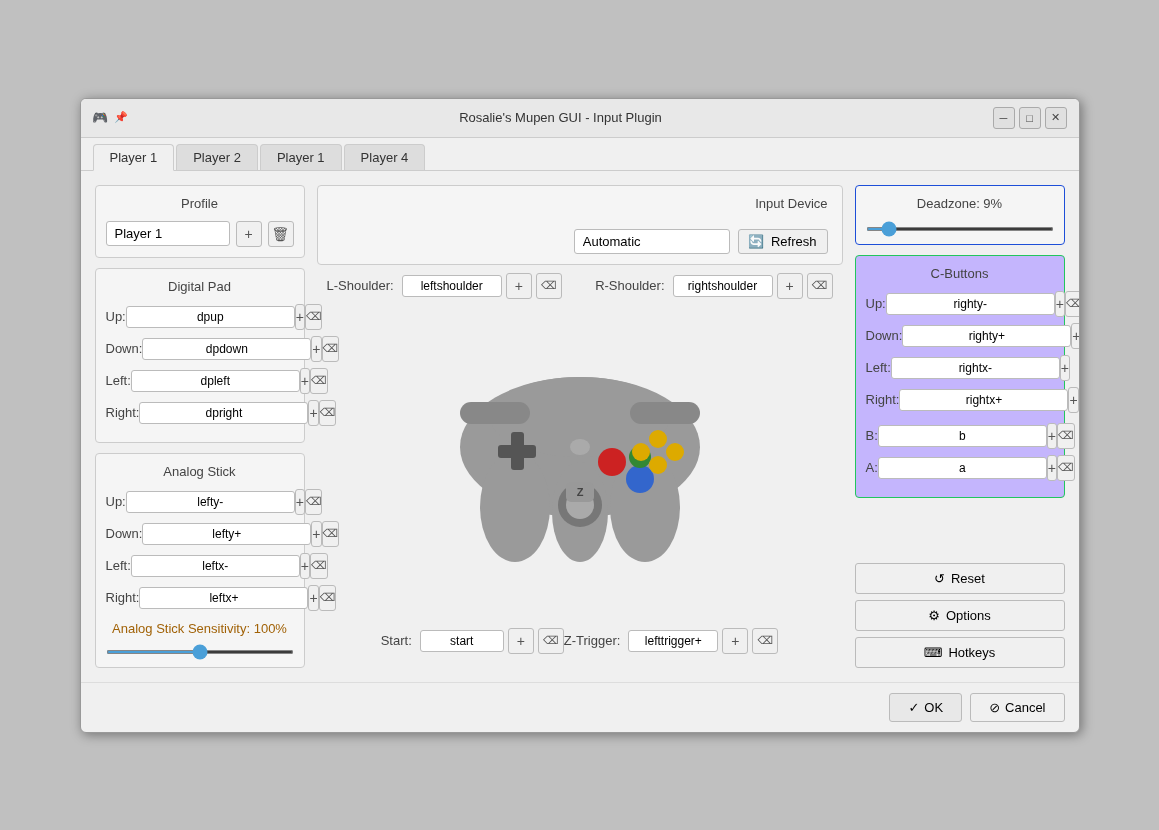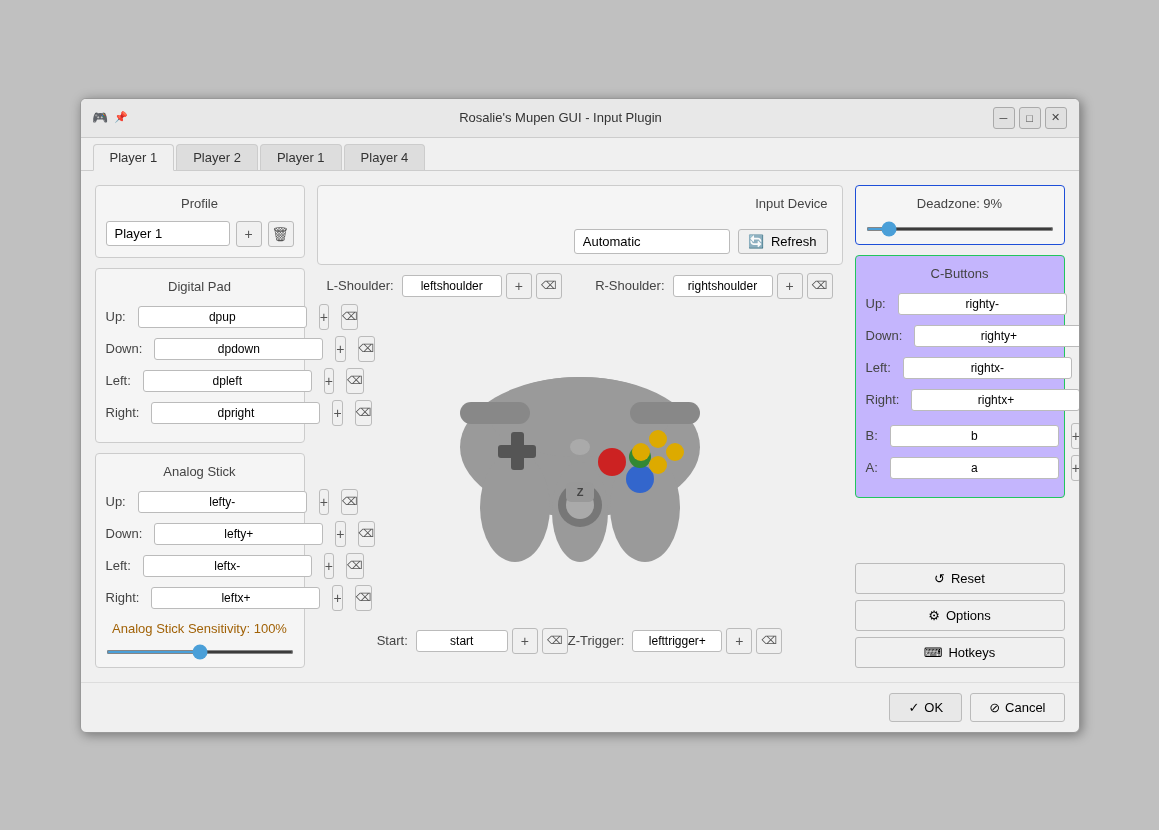--- a/index.html
+++ b/index.html
@@ -96,21 +96,21 @@
     .icon-btn {
       width: 26px; height: 26px;
       border: 1px solid #bbb;
       border-radius: 3px;
       background: #f0f0f0;
       cursor: pointer;
       display: flex; align-items: center; justify-content: center;
       font-size: 14px; color: #555;
     }
     .mapping-row {
-      display: flex; align-items: center; gap: 12px;
+      display: flex; align-items: center; gap: 0;
       margin-bottom: 6px;
     }
     .mapping-label {
       width: 46px; text-align: right; color: #444; font-size: 13px;
     }
     .mapping-input {
       flex: 1;
       padding: 3px 6px;
       border: 1px solid #bbb;
       border-radius: 3px;
@@ -385,21 +385,21 @@
           <circle cx="218" cy="148" r="9" fill="#ddaa00"></circle>
           <circle cx="201" cy="135" r="9" fill="#ddaa00"></circle>
 
           <ellipse cx="140" cy="130" rx="10" ry="8" fill="#aaa"></ellipse>
         </svg>
       </div>
 
       <div class="bottom-row">
         <div class="bottom-group">
           <span class="shoulder-label">Start:</span>
-          <input class="mapping-input" type="text" value="start" style="width: 92px;">
+          <input class="mapping-input" type="text" value="start" style="width: 84px;">
           <button class="icon-btn">+</button>
           <button class="icon-btn" style="font-size:11px;">⌫</button>
         </div>
         <div class="bottom-group">
           <span class="shoulder-label">Z-Trigger:</span>
           <input class="mapping-input" type="text" value="lefttrigger+" style="width: 90px;">
           <button class="icon-btn">+</button>
           <button class="icon-btn" style="font-size:11px;">⌫</button>
         </div>
       </div>

